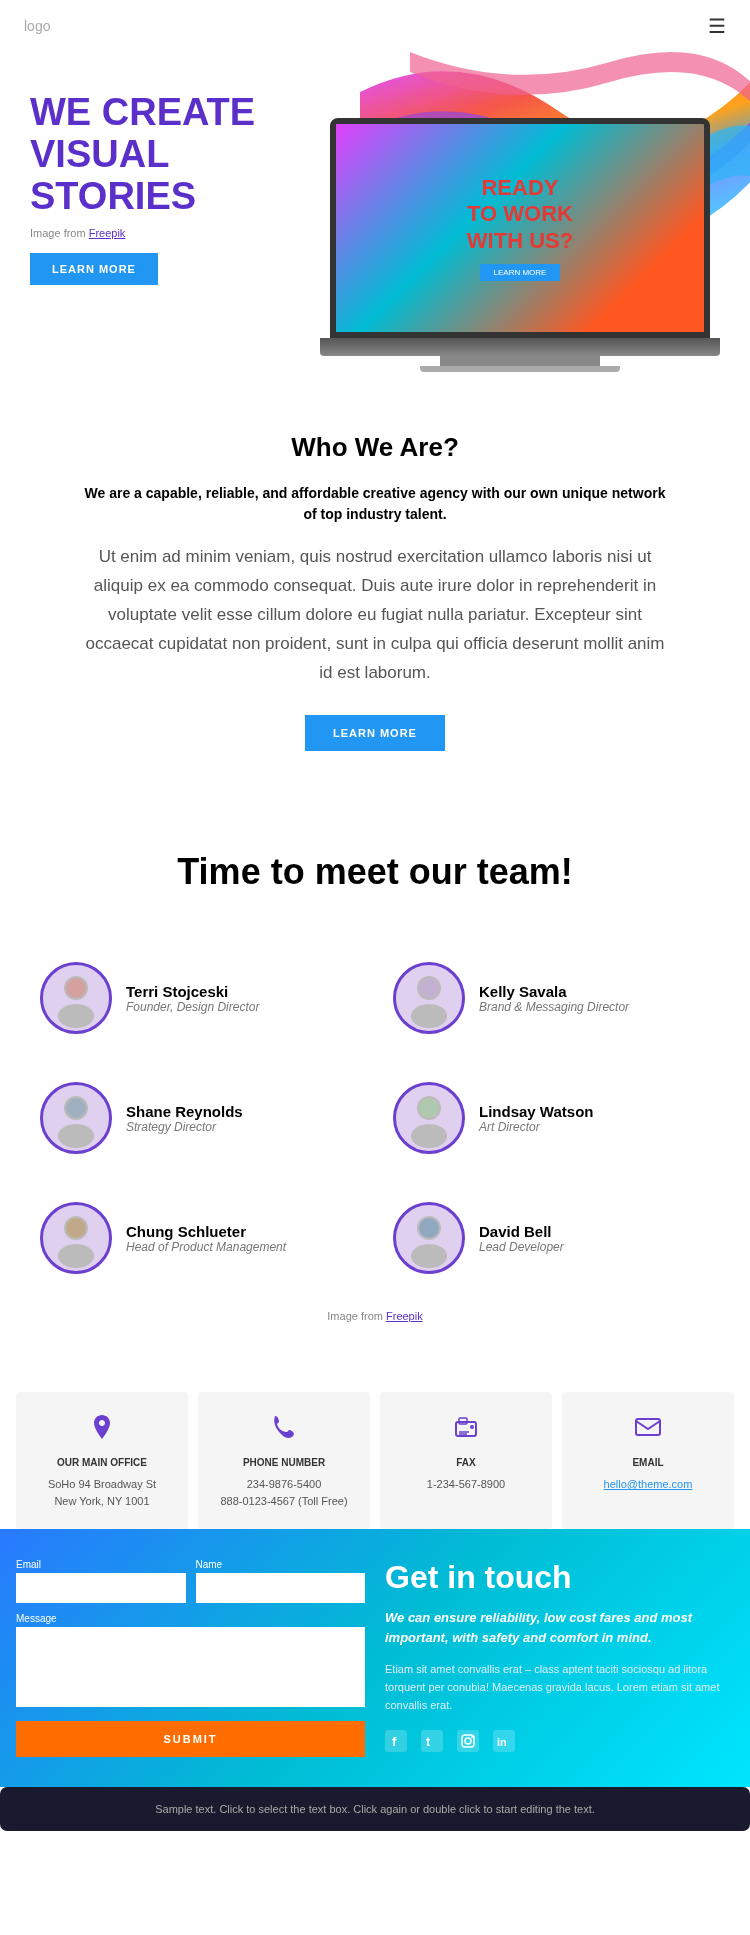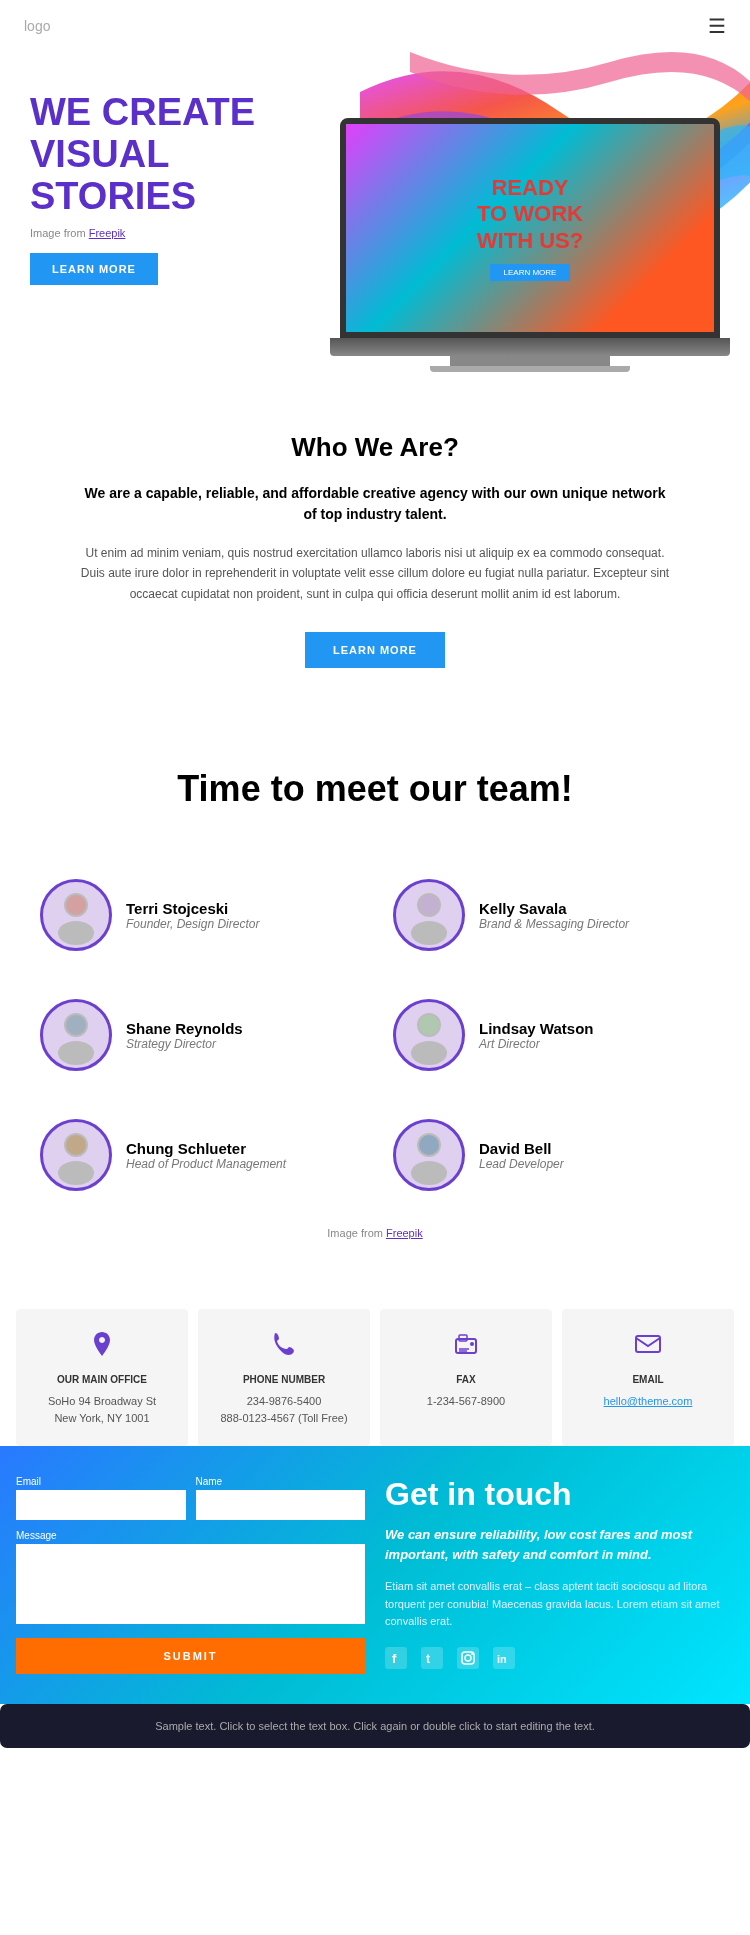--- a/index.html
+++ b/index.html
@@ -34,21 +34,21 @@
     }
     .hero-image {
       position: absolute; right: -10px; top: 0;
       width: 460px; height: 320px;
     }
     
     .hero-image svg.ribbon {
       position: absolute; top: 0; left: 60px; width: 400px; height: 220px;
     }
     .laptop {
-      position: absolute; bottom: 0; left: 20px; width: 420px;
+      position: absolute; bottom: 0; left: 10px; width: 420px;
     }
     .laptop-body {
       background: #1a1a2e; border-radius: 8px 8px 0 0;
       width: 380px; height: 220px; margin: 0 auto;
       border: 6px solid #333; position: relative; overflow: hidden;
     }
     .laptop-screen {
       width: 100%; height: 100%;
       background: linear-gradient(135deg, #e040fb 0%, #00bcd4 40%, #ff5722 80%);
       display: flex; flex-direction: column; align-items: center; justify-content: center;
@@ -77,21 +77,21 @@
 
     
     .who-section {
       text-align: center; padding: 60px 80px 50px;
     }
     .who-section h2 { font-size: 26px; font-weight: bold; margin-bottom: 18px; }
     .who-section .bold-para {
       font-weight: bold; font-size: 14px; margin-bottom: 18px; line-height: 1.5; margin-top: 20px;
     }
     .who-section .light-para {
-      font-size: 12px; color: #555; line-height: 1.7; margin-bottom: 28px;
+      font-size: 17px; color: #555; line-height: 1.7; margin-bottom: 28px;
     }
     .learn-more-btn {
       background: #2196f3; color: #fff;
       padding: 12px 28px; font-size: 11px; font-weight: bold;
       letter-spacing: 1px; text-transform: uppercase; border: none; cursor: pointer;
     }
 
     
     .team-section { padding: 50px 30px 30px; }
     .team-section h2 {

